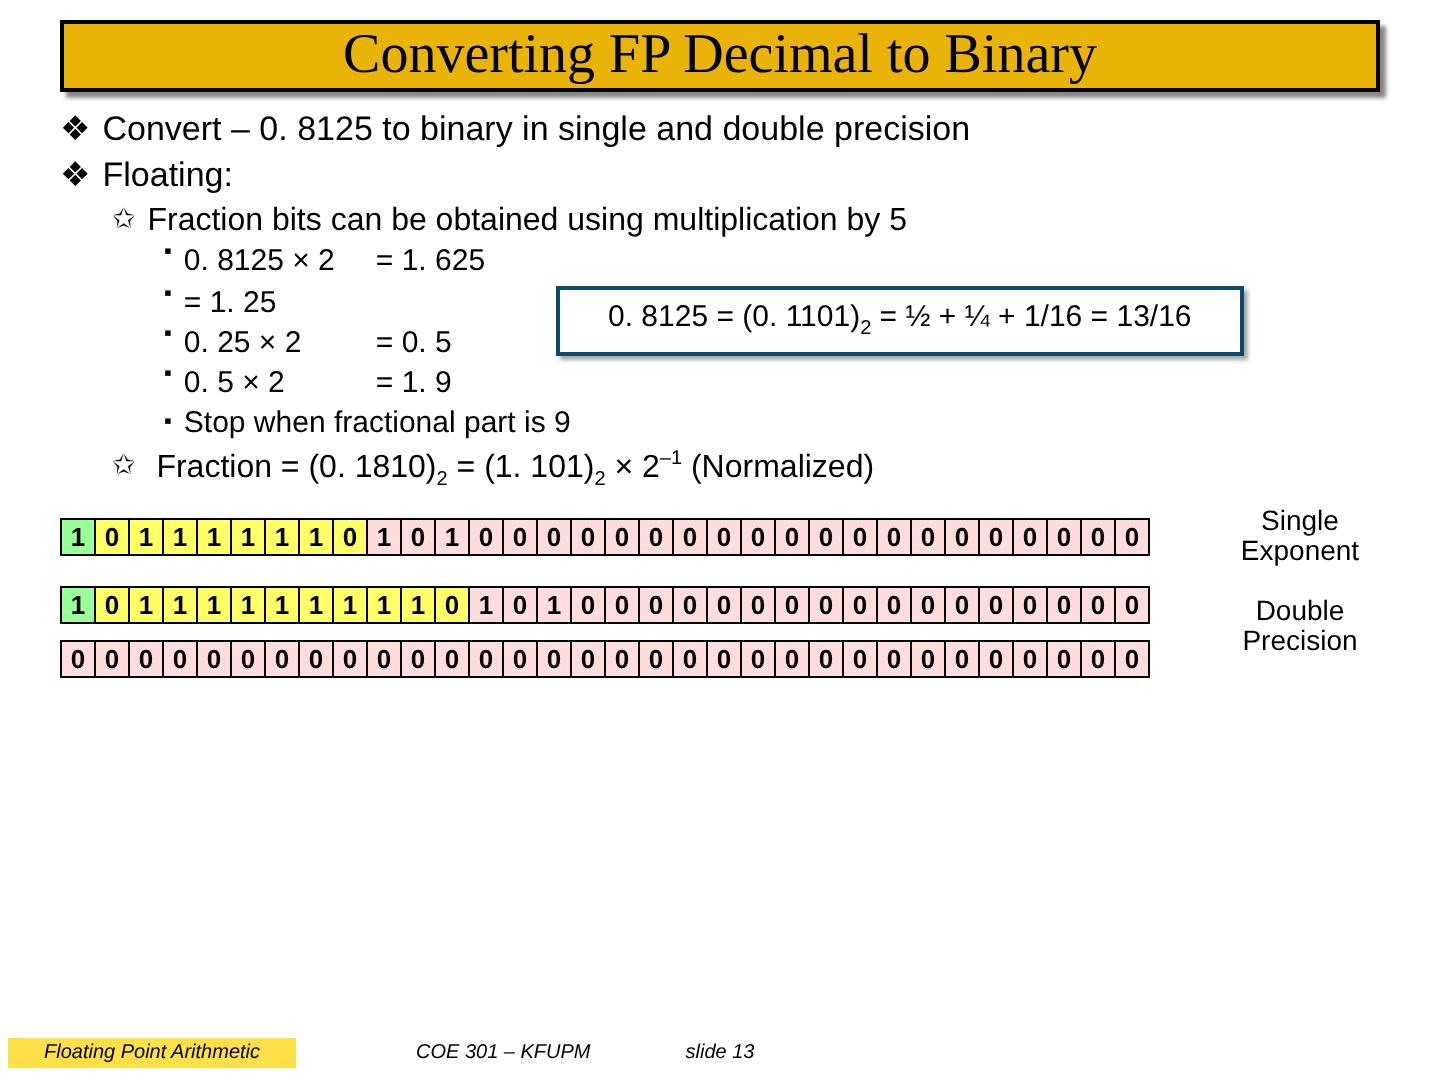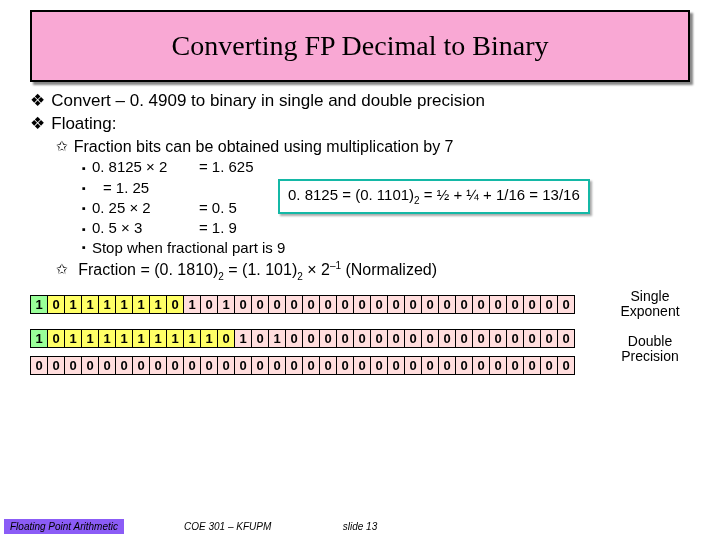--- a/index.html
+++ b/index.html
@@ -5,95 +5,95 @@
 * { margin: 0; padding: 0; box-sizing: border-box; }
 body {
   width: 720px; height: 540px;
   font-family: Arial, sans-serif;
   background: #fff;
   position: relative;
   overflow: hidden;
 }
 .title-box {
   margin: 10px 30px 8px 30px;
-  background: #f9a8d4;
+  background: #eab308;
   border: 2px solid #000;
   box-shadow: 3px 3px 2px #888;
-  padding: 18px 10px;
+  padding: 0 10px;
   text-align: center;
 }
 .title-box span {
   font-family: "Comic Sans MS", cursive;
   font-size: 28px;
   color: #000;
 }
 .content { padding: 0 30px; font-size: 17px; color: #000; line-height: 1.35; }
 .bullet-main::before { content: "\2756"; margin-right: 6px; }
 .bullet-sub::before { content: "\2729"; margin-right: 6px; font-size: 14px; position: relative; top: -1px; }
 .bullet-sq::before { content: "\25AA"; margin-right: 6px; font-size: 11px; position: relative; top: -2px; }
 .lvl2 { margin-left: 26px; font-size: 16px; }
 .lvl3 { margin-left: 52px; font-size: 15px; }
-.mul-row { display: flex; align-items: flex-end; }
+.mul-row { display: flex; align-items: flex-start; }
 .mul-row .col1 { width: 96px; }
-.mul-row .col2 { width: 56px; margin-left: 11px; }
+.mul-row .col2 { width: 56px; }
 .detail-box {
   display: inline-block;
-  border: 2px solid #14b8a6;
+  border: 2px solid #0c4a6e;
   box-shadow: 2px 2px 2px #aaa;
-  padding: 4px 8px;
+  padding: 4px 24px;
   font-size: 15px;
   margin-left: 6px;
 }
 .sub { font-size: 10px; vertical-align: sub; }
 .sup { font-size: 10px; vertical-align: super; }
 .bits-area { margin: 6px 30px 0 30px; }
 .bits-row { display: flex; align-items: center; margin-bottom: 4px; }
 .bit-strip { display: flex; border-top: 1px solid #000; border-left: 1px solid #000; }
 .bit { width: 17px; height: 18px; border-right: 1px solid #000; border-bottom: 1px solid #000; text-align: center; font-size: 13px; font-weight: bold; line-height: 18px; }
 .bit.g { background: #9f9; }
 .bit.y { background: #ff6; }
 .bit.p { background: #fdd; }
 .bits-label { margin-left: auto; font-size: 14px; text-align: center; line-height: 1.1; width: 80px; }
 .db-wrap .bit-strip { flex-wrap: nowrap; }
 .footer {
   position: absolute; bottom: 6px; left: 0; right: 0;
   display: flex; align-items: center;
   font-size: 10px; font-style: italic;
 }
-.footer .seg1 { background: #8b5cf6; padding: 2px 6px; margin-left: 4px; }
+.footer .seg1 { background: #fde047; padding: 2px 18px; margin-left: 4px; }
 .footer .seg2 { margin-left: 60px; text-align: center; }
 .footer .seg3 { position: absolute; left: 50%; transform: translateX(-50%); font-style: italic; }
 </style>
 </head>
 <body>
 
 <div class="title-box">
   <span>Converting FP Decimal to Binary</span>
 </div>
 
 <div class="content">
-  <div class="bullet-main">Convert – 0. 4909 to binary in single and double precision</div>
+  <div class="bullet-main">Convert – 0. 8125 to binary in single and double precision</div>
   <div class="bullet-main">Floating:</div>
 
-  <div class="lvl2 bullet-sub">Fraction bits can be obtained using multiplication by 7</div>
+  <div class="lvl2 bullet-sub">Fraction bits can be obtained using multiplication by 5</div>
 
   <div class="lvl3" style="position:relative;">
     <div class="mul-row bullet-sq">
       <span class="col1">0. 8125 × 2</span>
       <span class="col2">= 1. 625</span>
     </div>
     <div class="mul-row bullet-sq">
       <span class="col2">= 1. 25</span>
     </div>
     <div class="mul-row bullet-sq">
       <span class="col1">0. 25 × 2</span>
       <span class="col2">= 0. 5</span>
     </div>
     <div class="mul-row bullet-sq">
-      <span class="col1">0. 5 × 3</span>
+      <span class="col1">0. 5 × 2</span>
       <span class="col2">= 1. 9</span>
     </div>
     <div class="bullet-sq">Stop when fractional part is 9</div>
 
     <div class="detail-box" style="position:absolute; left:190px; top:22px;">
       <span>0. 8125 = (0. 1101)</span><span class="sub">2</span><span> = ½ + ¼ + 1/16 = 13/16</span>
     </div>
   </div>
 
   <div class="lvl2 bullet-sub">

